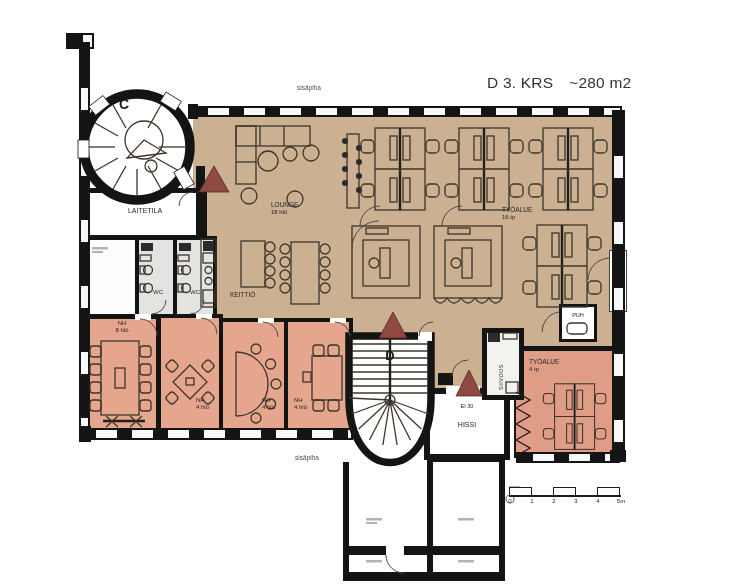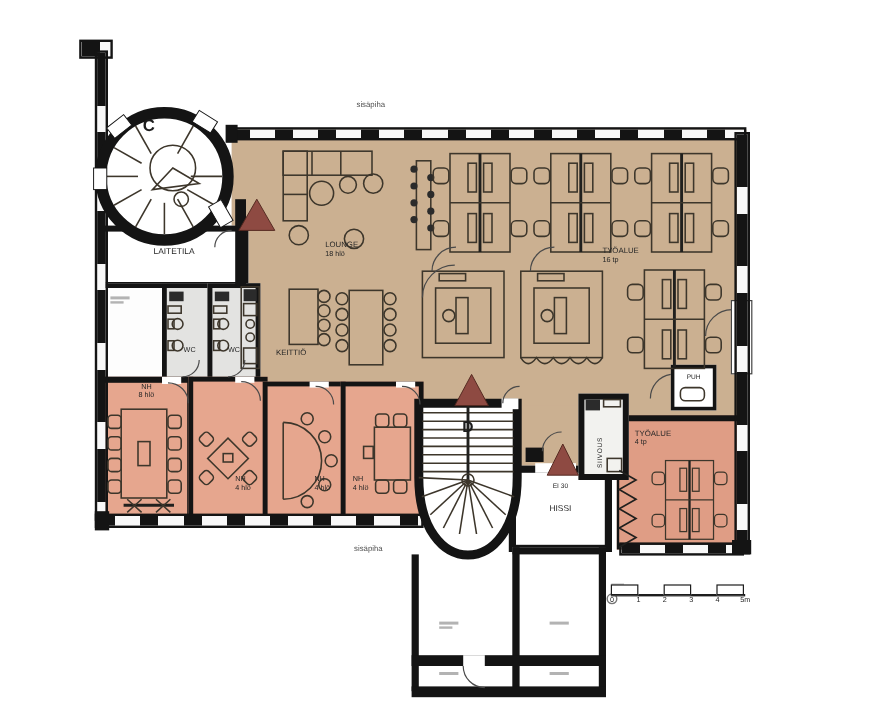--- a/index.html
+++ b/index.html
@@ -294,20 +294,24 @@
       <rect x="458" y="560" width="16" height="2.5" class="gy"></rect>
       <path d="M520,487 h-10 v6" fill="none" stroke="#777" stroke-width="1.2"></path>
       <circle cx="510" cy="499" r="4" fill="none" stroke="#777" stroke-width="1.2"></circle>
     </g>
 
     <polygon class="tri" points="199,192 214,166 229,192"></polygon>
     <polygon class="tri" points="379,338 393,312 407,338"></polygon>
     <polygon class="tri" points="456,396 469,370 482,396"></polygon>
   </svg>
 
+  <div id="title">
+    <span>D 3. KRS</span>
+    <span>~280 m2</span>
+  </div>
   <div class="lbl ctr court" style="left:309px;top:84px;"><span>sisäpiha</span></div>
   <div class="lbl ctr court" style="left:307px;top:454px;"><span>sisäpiha</span></div>
   <div class="lbl ctr stairlbl" style="left:124px;top:96px;"><span>C</span></div>
   <div class="lbl ctr stairlbl" style="left:390px;top:348px;font-size:13px;"><span>D</span></div>
   <div class="lbl ctr" style="left:145px;top:207px;"><span>LAITETILA</span></div>
   <div class="lbl" style="left:271px;top:201px;font-size:6.5px;">
     <div>LOUNGE</div>
       <div class="cap">18 hlö</div>
     </div>
   <div class="lbl" style="left:502px;top:206px;font-size:6.5px;">

